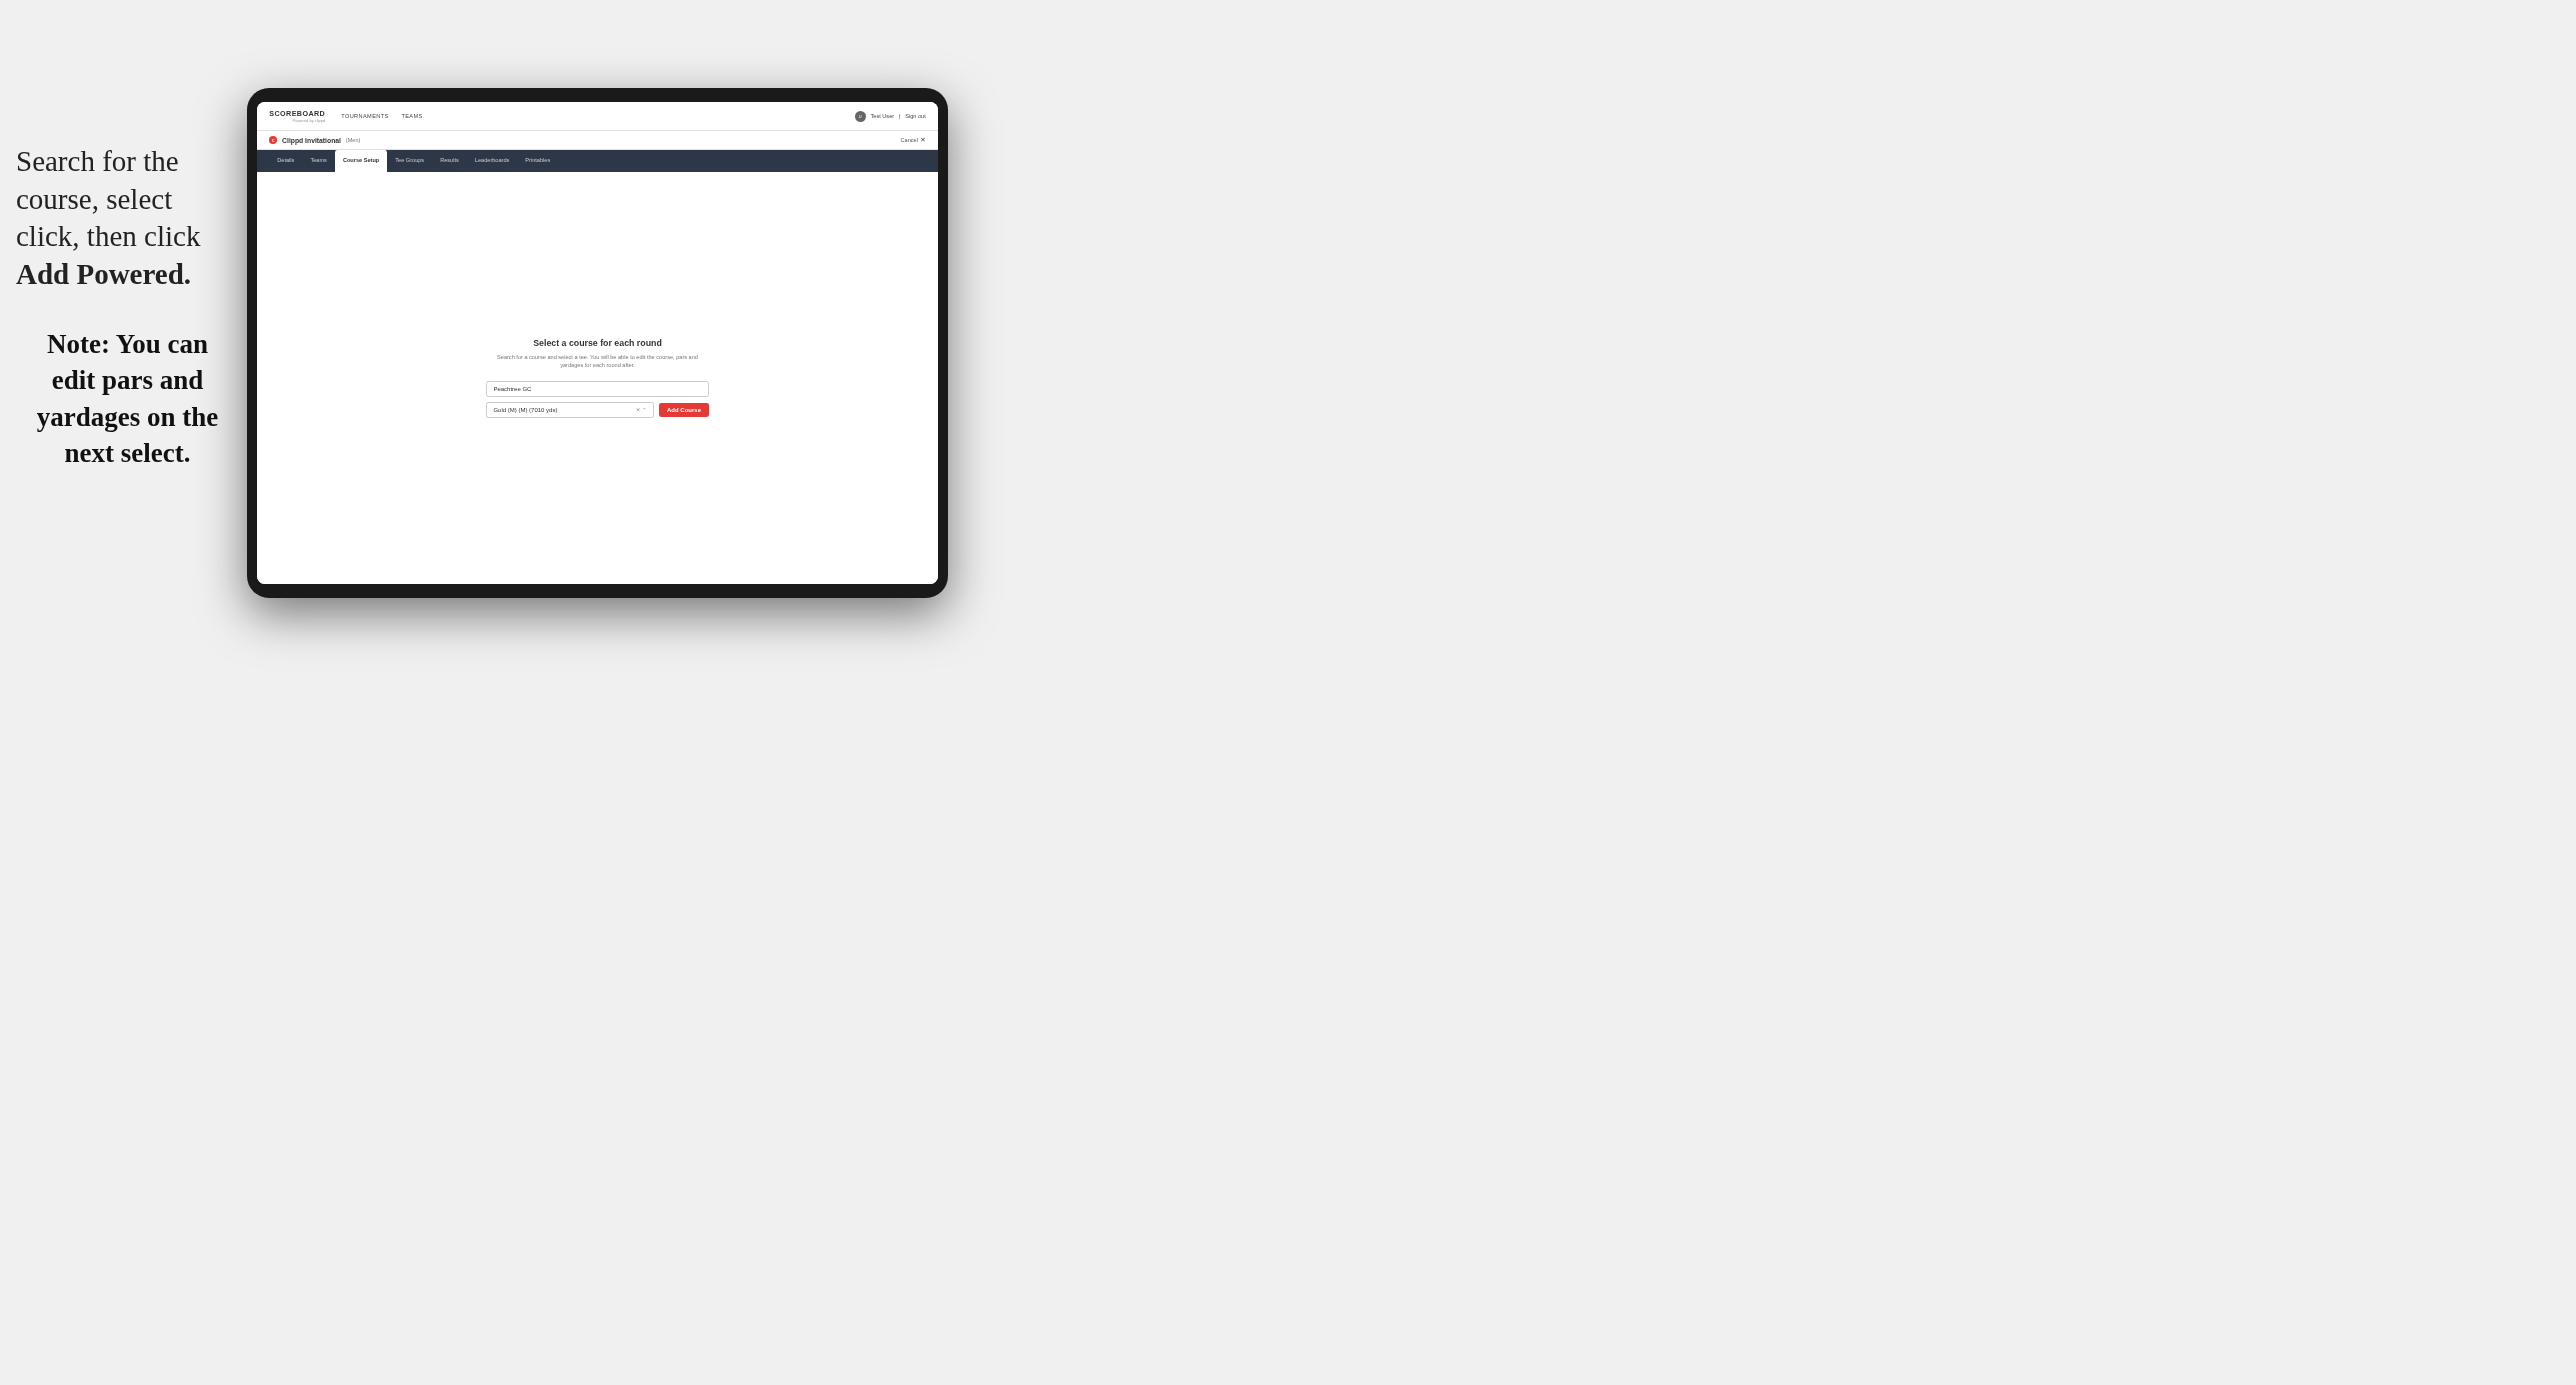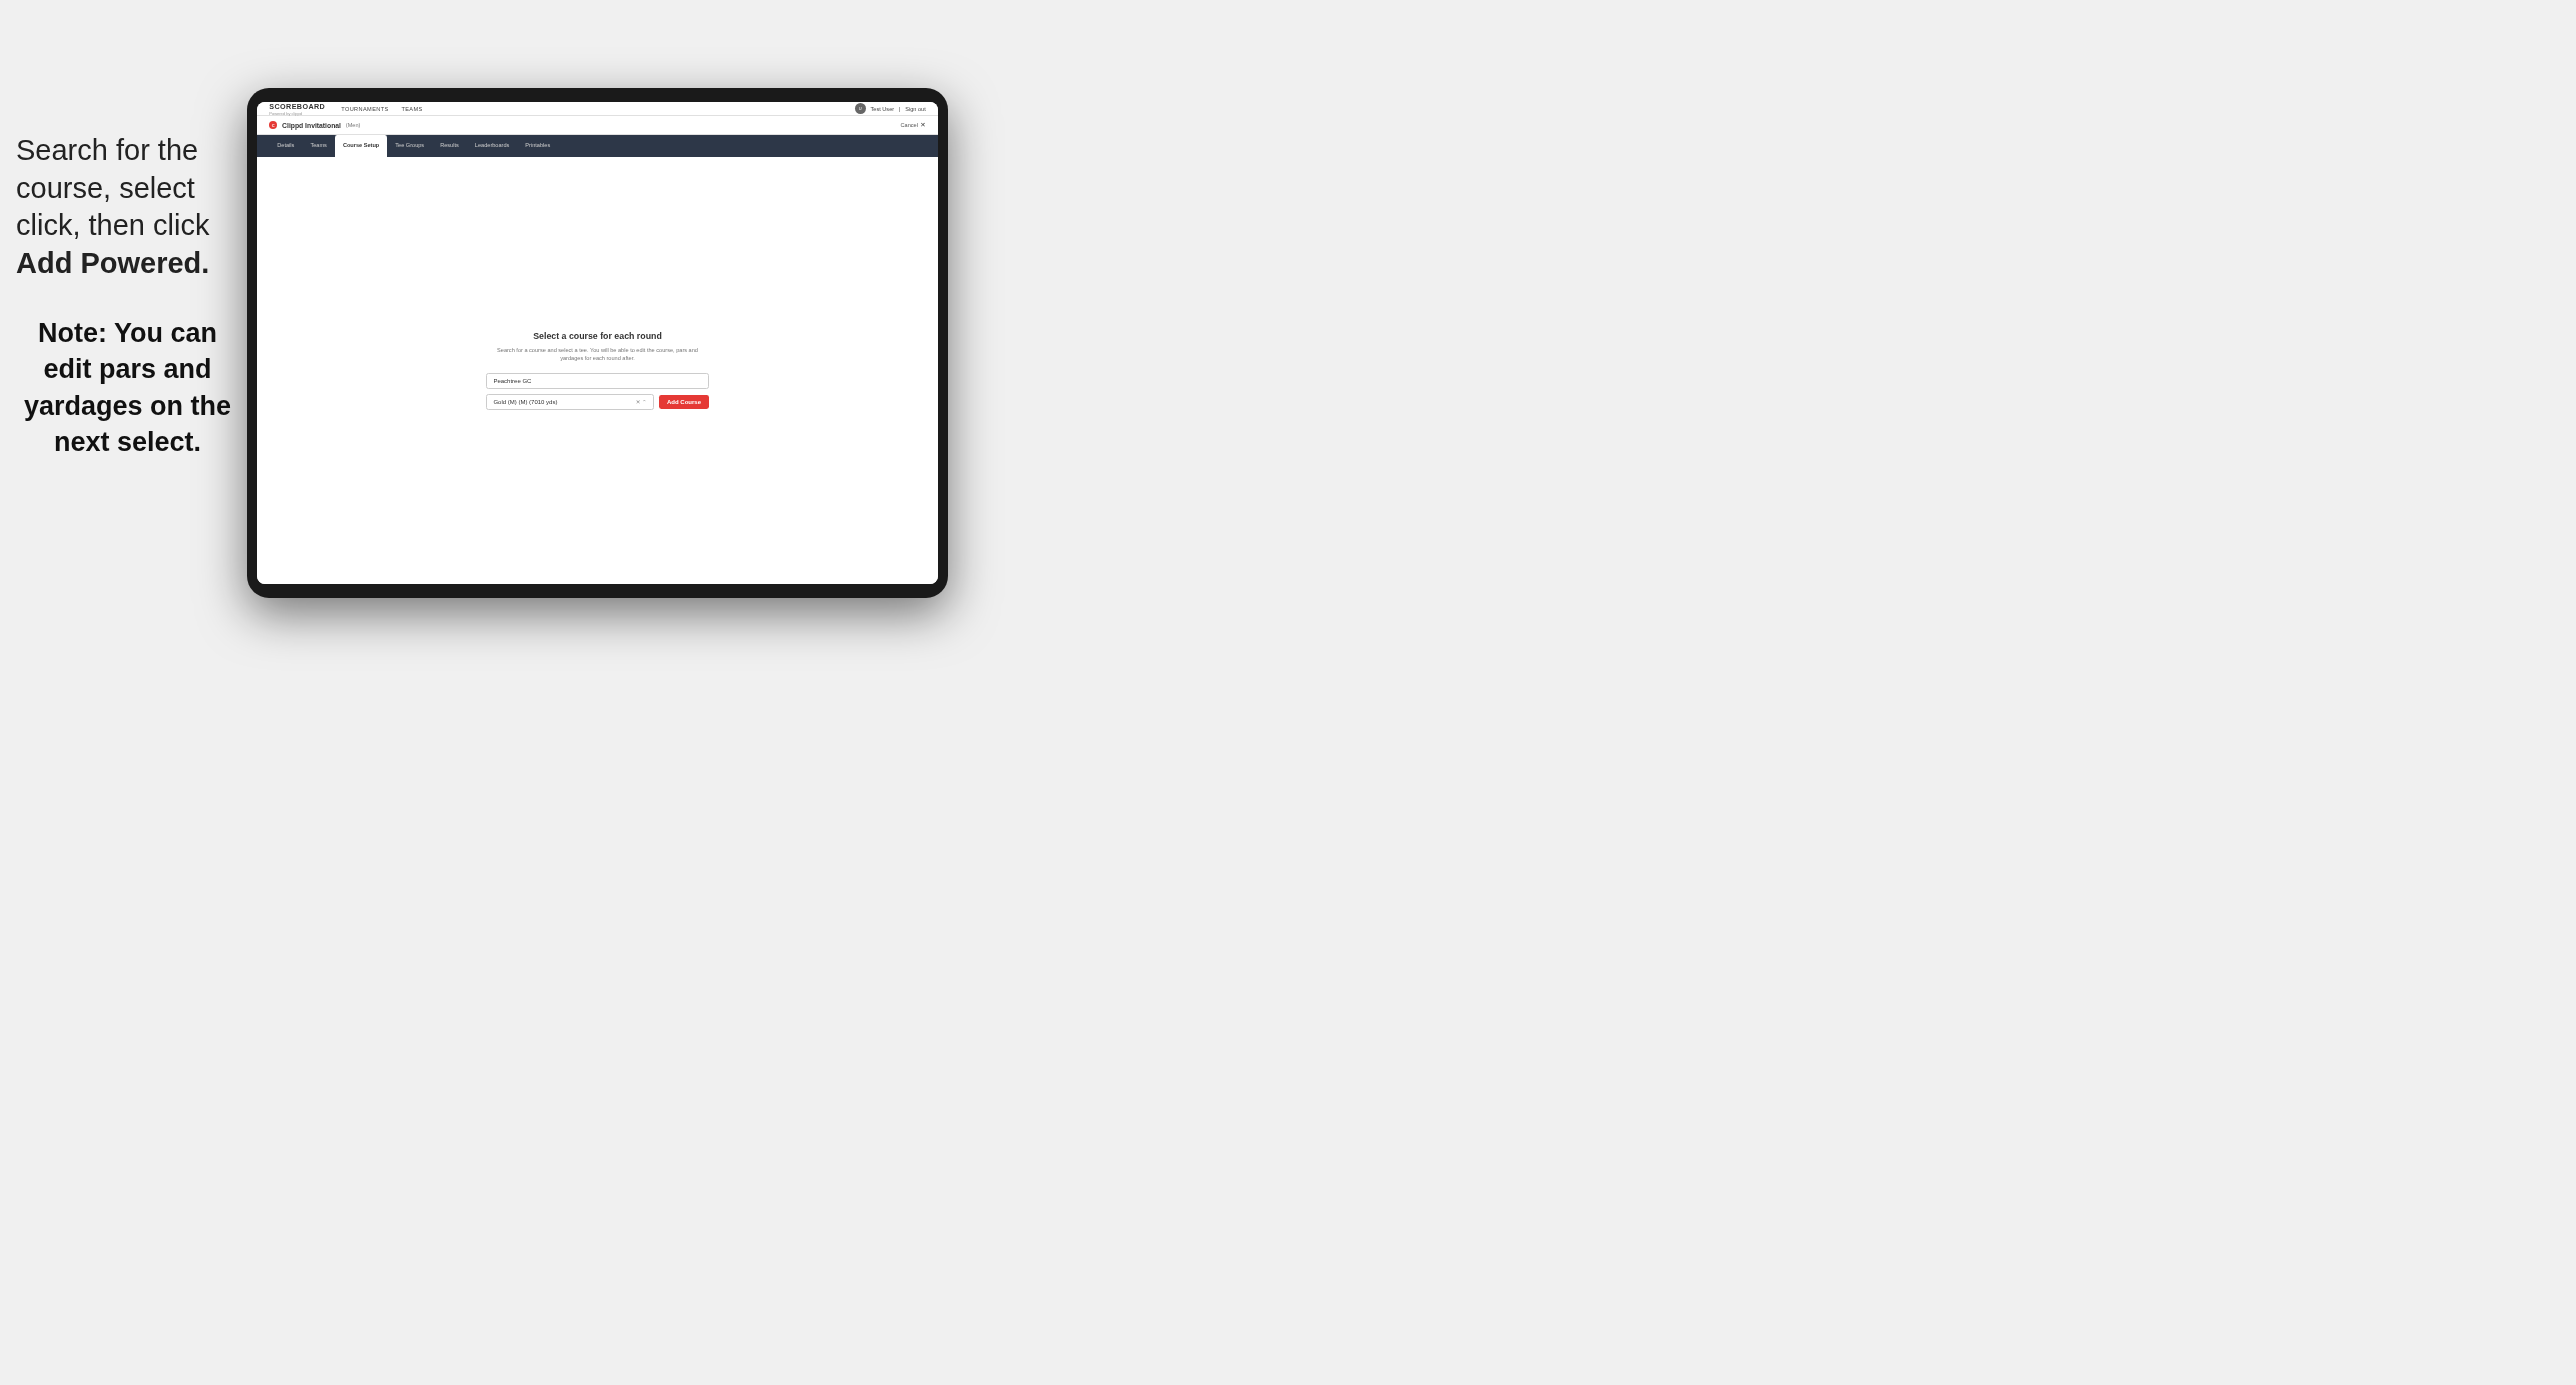--- a/index.html
+++ b/index.html
@@ -9,22 +9,23 @@
       width: 2576px;
       height: 1386px;
       overflow: hidden;
       position: relative;
     }
 
     
     .annotation-area {
       position: absolute;
       left: 16px;
-      top: 132px;
+      top: 143px;
       width: 223px;
+      font-family: Liberation Serif, serif;
     }
     .annotation-text {
       font-size: 29px;
       line-height: 1.3;
       color: #222;
       margin-bottom: 32px;
     }
     .annotation-text strong {
       font-weight: 700;
     }
@@ -58,22 +59,23 @@
       flex-direction: column;
     }
 
     
     .top-nav {
       background: #fff;
       border-bottom: 0.8px solid #e0e0e0;
       display: flex;
       align-items: center;
       padding: 0 12.7px;
-      height: 14px;
+      height: 29px;
       flex-shrink: 0;
+      text-align: right;
     }
     .logo-area {
       display: flex;
       flex-direction: column;
       margin-right: 16px;
     }
     .logo-text {
       font-size: 7.2px;
       font-weight: 700;
       letter-spacing: 0.4px;

